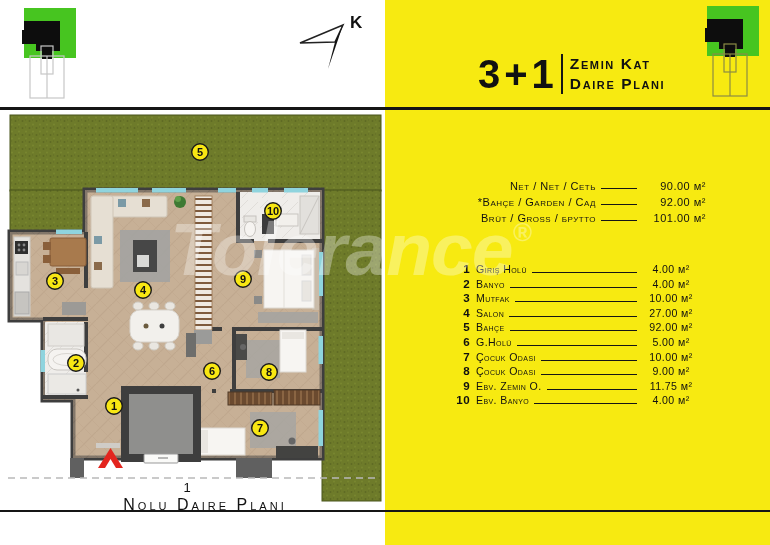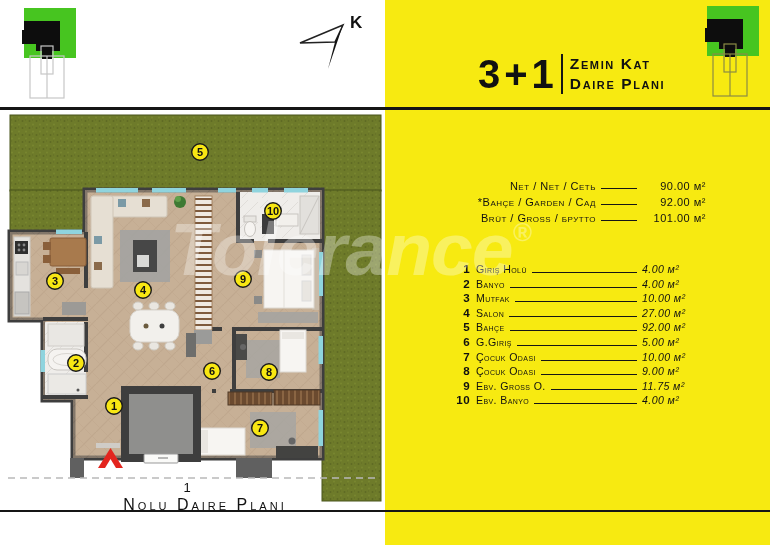--- a/index.html
+++ b/index.html
@@ -18,21 +18,21 @@
   .meas{position:absolute;left:466px;top:180px;width:240px;z-index:5;}
   .mrow{display:flex;align-items:flex-start;font-size:11px;letter-spacing:.5px;margin-bottom:4.2px;}
   .mlabel{width:130px;text-align:right;white-space:nowrap;font-variant:small-caps;}
   .leader{flex:1;border-bottom:1.2px solid #151515;height:.72em;margin:0 5px;min-width:10px;}
   .mval{width:64px;text-align:right;white-space:nowrap;}
   
   .rlist{position:absolute;left:452px;top:262px;width:248px;z-index:5;}
   .rrow{display:flex;align-items:baseline;font-size:10.6px;letter-spacing:.4px;margin-bottom:1.6px;}
   .rno{width:18px;text-align:right;font-weight:bold;font-size:11.6px;margin-right:6px;}
   .rlabel{white-space:nowrap;font-variant:small-caps;}
-  .rval{width:58px;text-align:left;white-space:nowrap;font-style:italic;}
+  .rval{width:58px;text-align:center;white-space:nowrap;}
   
   .caption{position:absolute;left:0;top:480px;width:374px;text-align:center;z-index:5;}
   .cap-no{font-size:13px;}
   .cap-title{font-size:16px;letter-spacing:3px;font-variant:small-caps;margin-top:1px;margin-left:36px;}
   
   .watermark{position:absolute;left:170px;top:206px;z-index:8;pointer-events:none;
              font-size:75px;font-weight:bold;font-style:italic;letter-spacing:-1px;
              color:rgba(255,255,255,.33);white-space:nowrap;}
   .wm-reg{font-size:26px;vertical-align:34px;}
   
@@ -134,39 +134,39 @@
         <span class="rval">27.00 м²</span>
       </div>
     <div class="rrow">
         <span class="rno">5</span>
         <span class="rlabel">Bahçe</span>
         <span class="leader"></span>
         <span class="rval">92.00 м²</span>
       </div>
     <div class="rrow">
         <span class="rno">6</span>
-        <span class="rlabel">G.Giriş</span>
+        <span class="rlabel">G.Holü</span>
         <span class="leader"></span>
         <span class="rval">5.00 м²</span>
       </div>
     <div class="rrow">
         <span class="rno">7</span>
         <span class="rlabel">Çocuk Odası</span>
         <span class="leader"></span>
         <span class="rval">10.00 м²</span>
       </div>
     <div class="rrow">
         <span class="rno">8</span>
         <span class="rlabel">Çocuk Odası</span>
         <span class="leader"></span>
         <span class="rval">9.00 м²</span>
       </div>
     <div class="rrow">
         <span class="rno">9</span>
-        <span class="rlabel">Ebv. Gross O.</span>
+        <span class="rlabel">Ebv. Zemin O.</span>
         <span class="leader"></span>
         <span class="rval">11.75 м²</span>
       </div>
     <div class="rrow">
         <span class="rno">10</span>
         <span class="rlabel">Ebv. Banyo</span>
         <span class="leader"></span>
         <span class="rval">4.00 м²</span>
       </div>
   </div>

